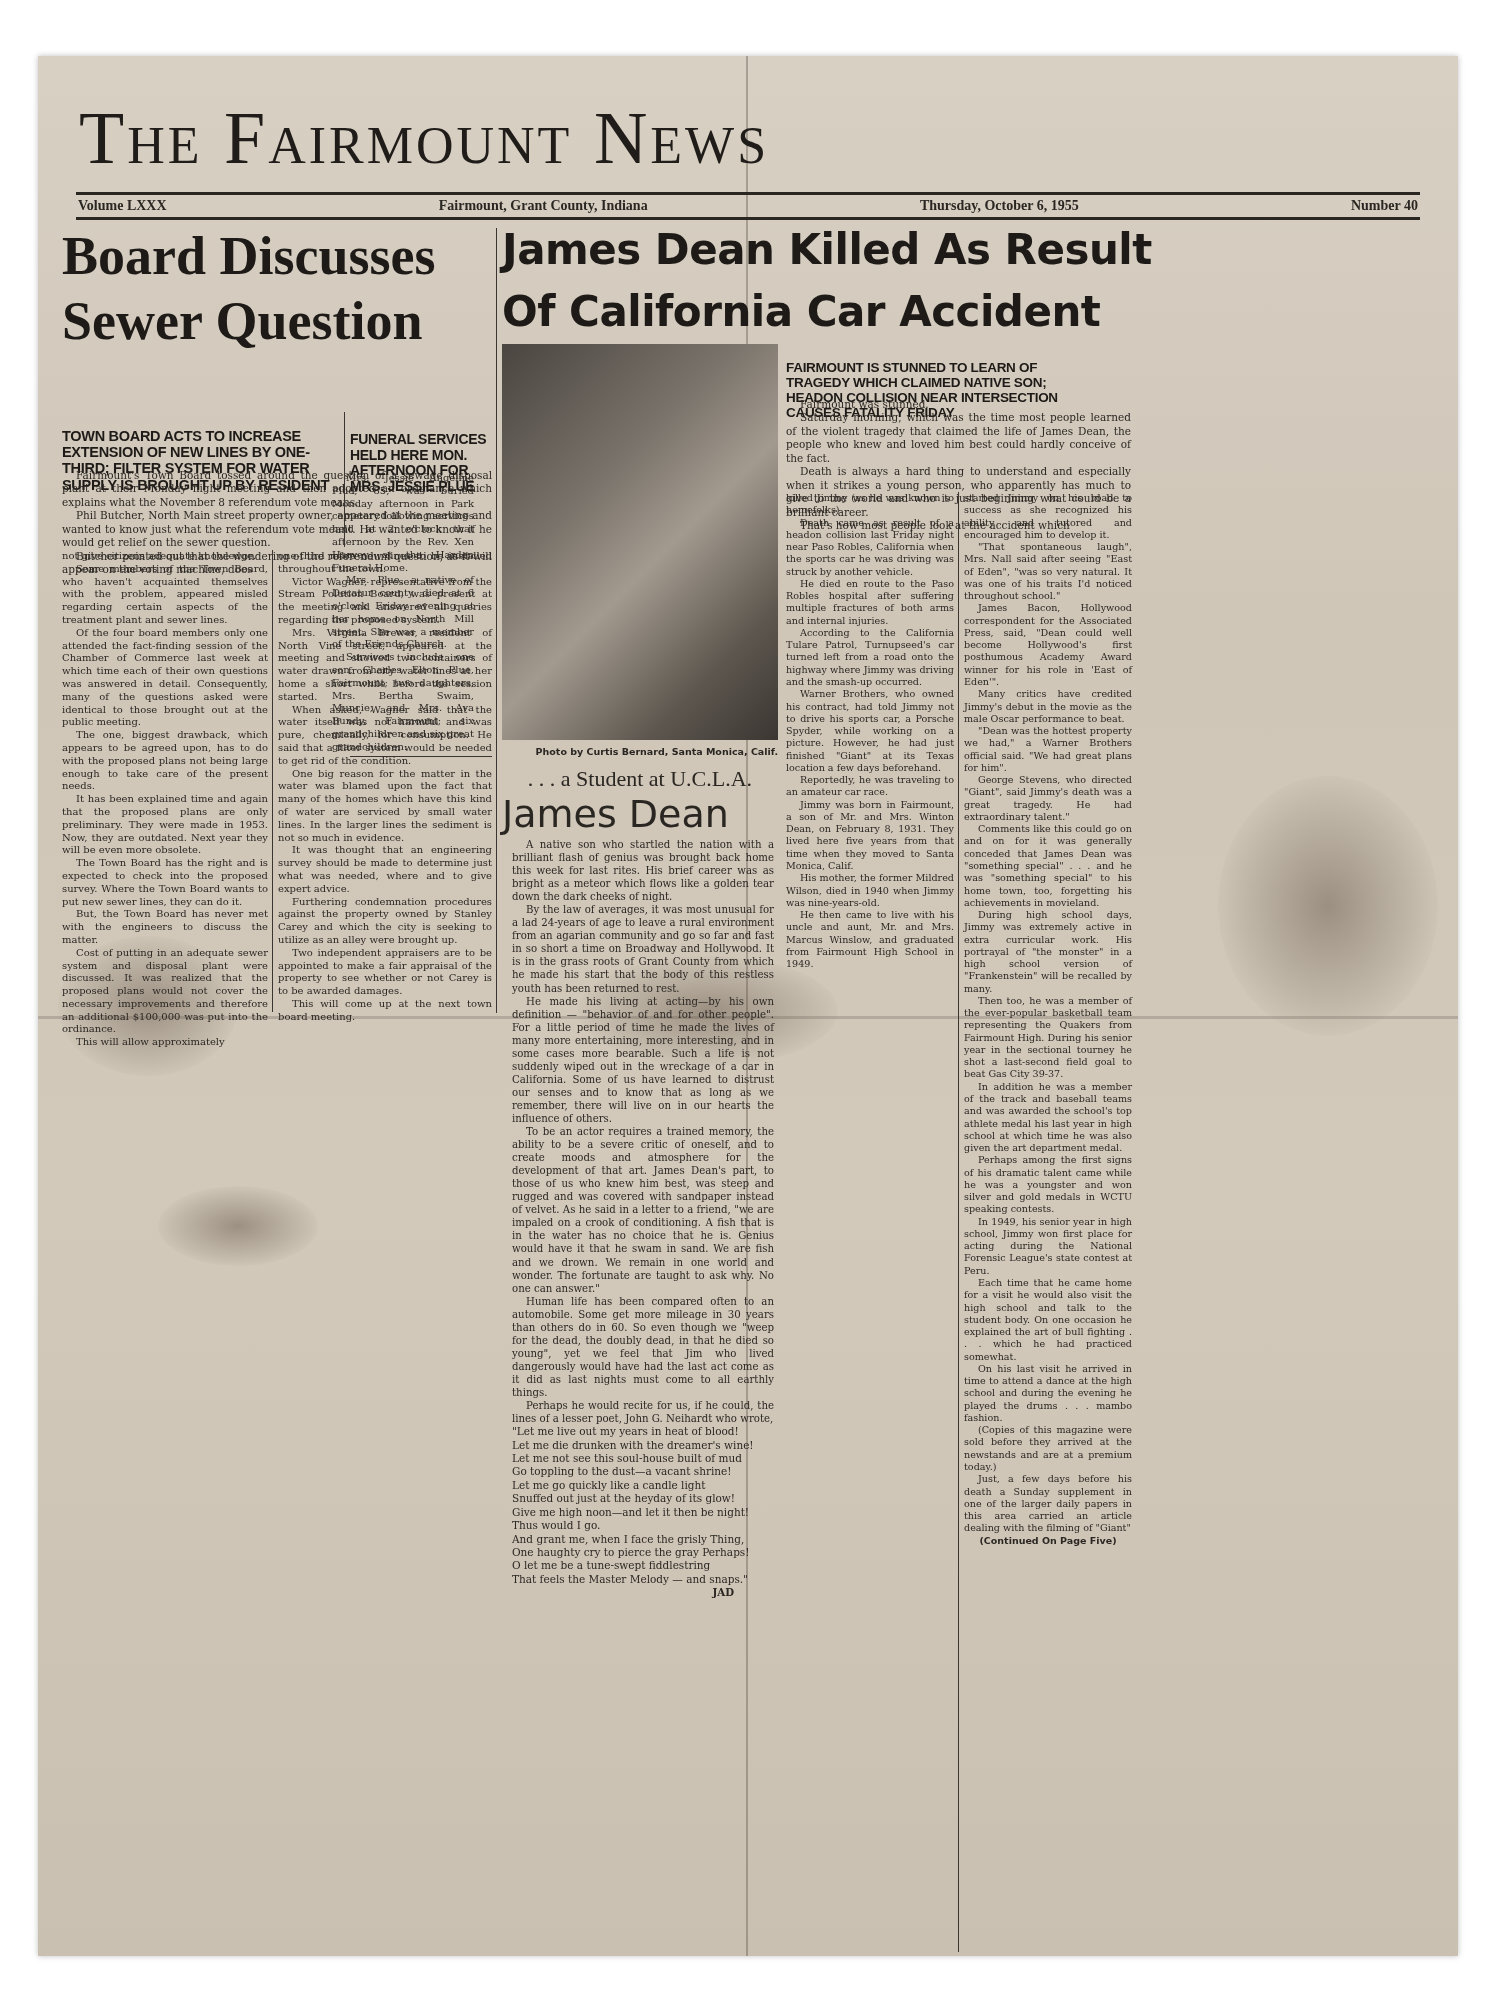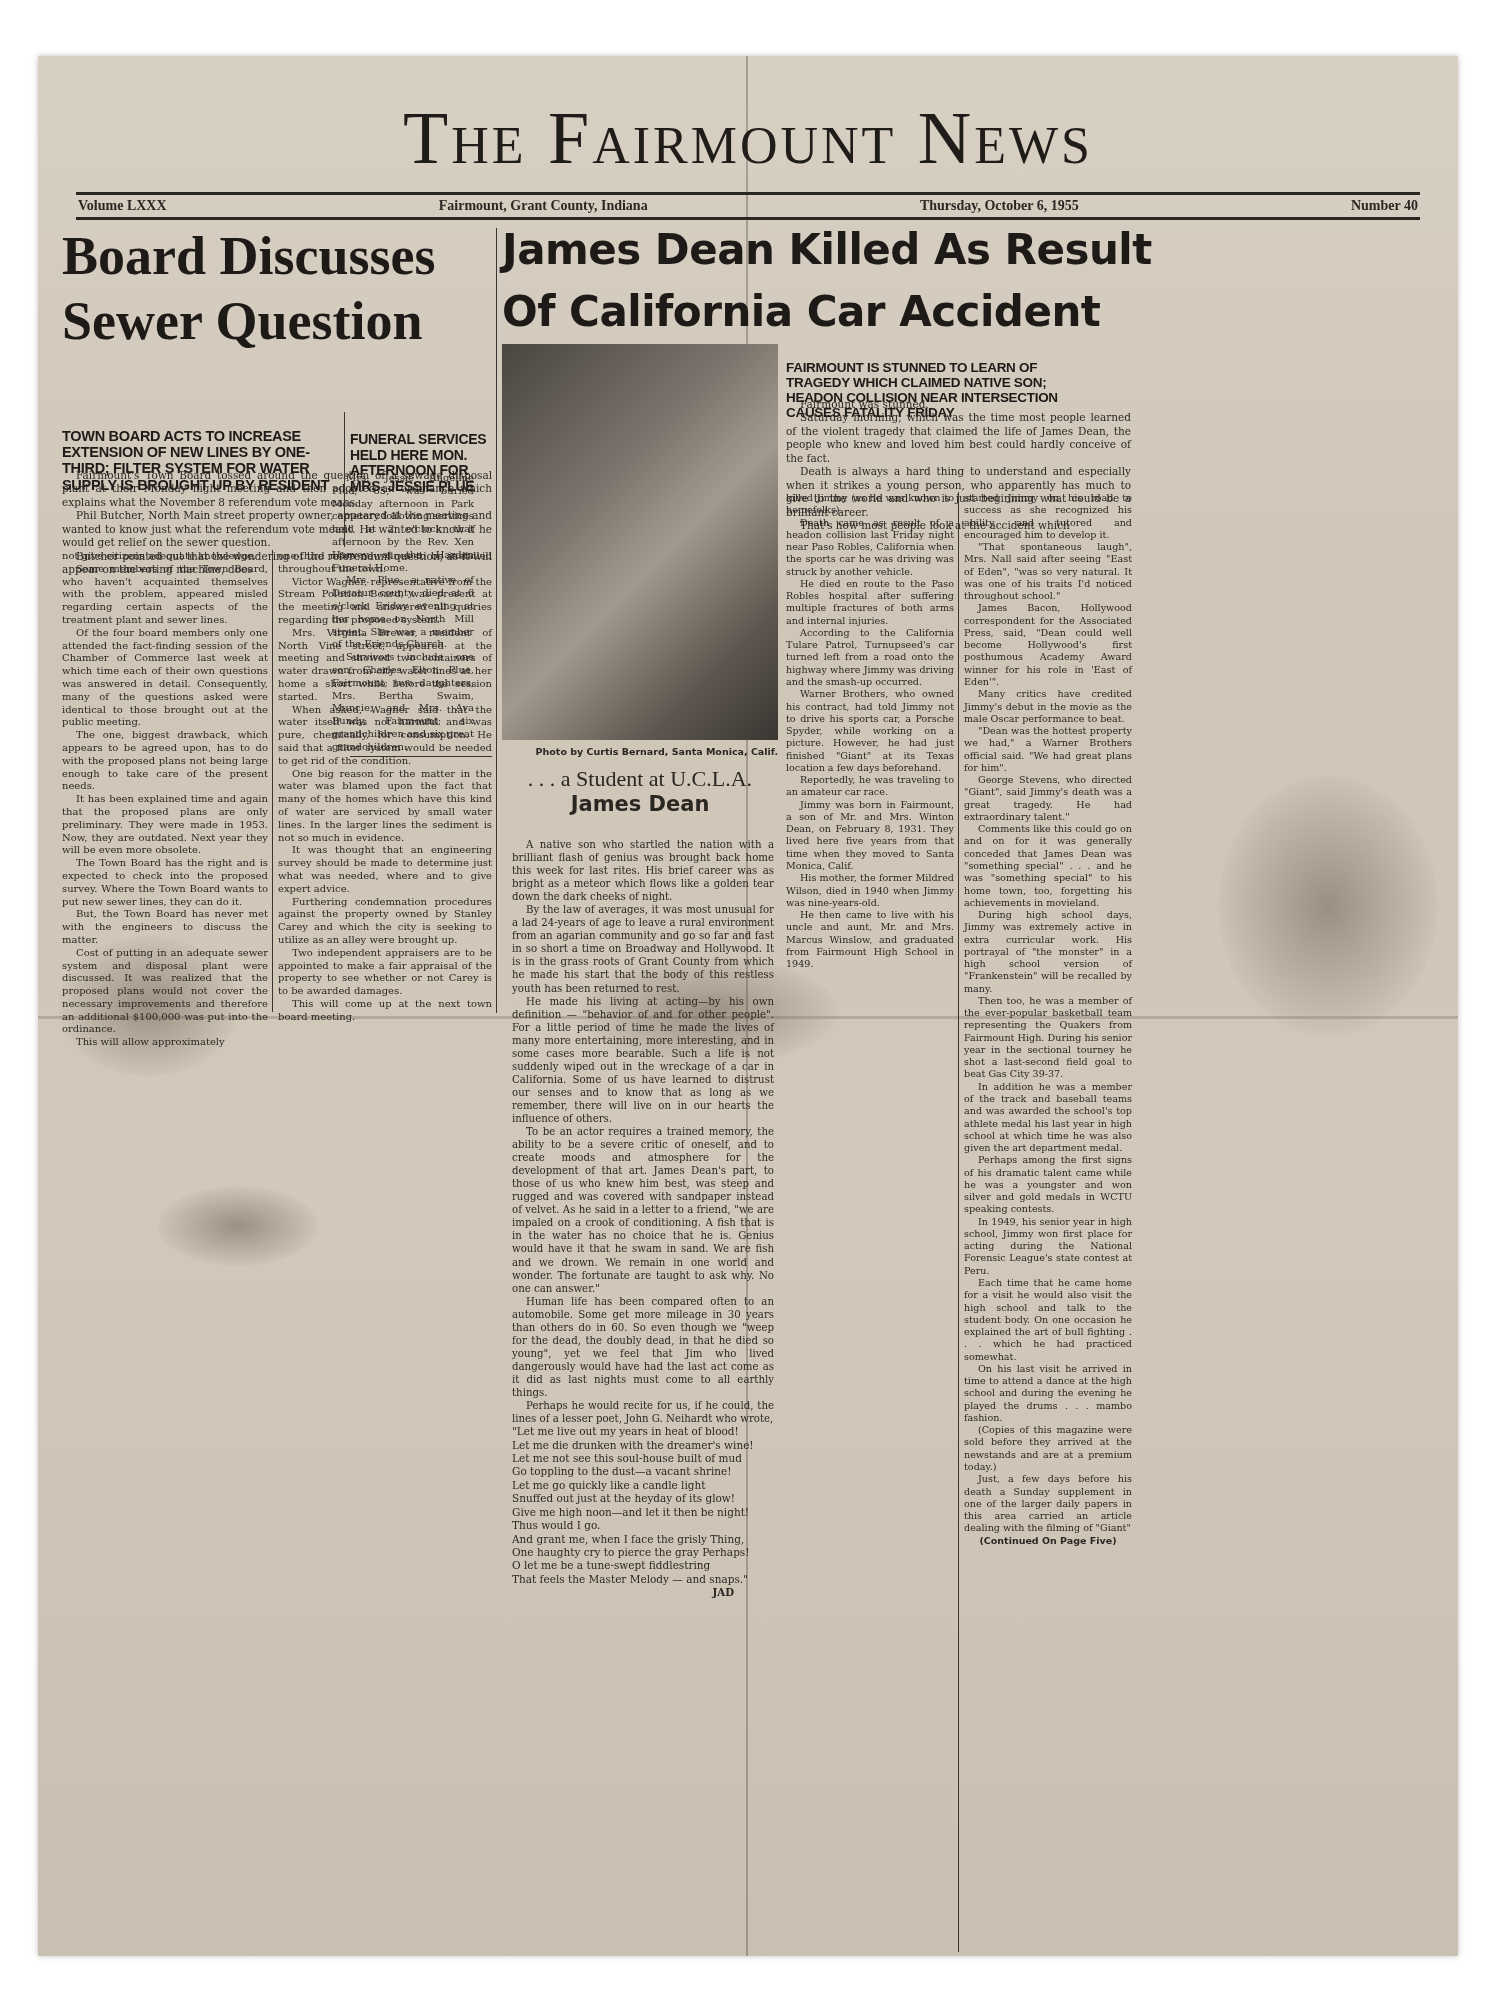--- a/index.html
+++ b/index.html
@@ -8,32 +8,32 @@
   .page {
     position: absolute; left: 38px; top: 56px; width: 1420px; height: 1900px;
     background: linear-gradient(180deg, #d8d0c3 0%, #cfc6b8 30%, #d2c9bb 60%, #cac0b1 100%);
     box-shadow: 0 0 6px rgba(0,0,0,0.25);
     overflow: hidden;
   }
   .fold-v { position: absolute; left: 708px; top: 0; width: 2px; height: 100%; background: rgba(80,70,60,0.35); }
   .fold-h { position: absolute; left: 0; top: 960px; width: 100%; height: 3px; background: rgba(90,80,70,0.25); }
   .stain { position: absolute; border-radius: 50%; background: radial-gradient(ellipse, rgba(90,75,60,0.45) 0%, rgba(110,95,80,0.15) 55%, rgba(0,0,0,0) 75%); }
   .abs { position: absolute; }
-  .masthead { left: 0; width: 100%; top: 40px; text-align: center; font-family: "Liberation Serif", serif; font-size: 74px; letter-spacing: 3px; color: #1f1c19; font-variant: small-caps; }
+  .masthead { left: 0; width: 100%; top: 40px; font-family: "Liberation Serif", serif; font-size: 74px; letter-spacing: 3px; color: #1f1c19; font-variant: small-caps; padding-left: 41px; }
   .dateline { left: 38px; right: 38px; top: 136px; height: 28px; border-top: 3px solid #2a2622; border-bottom: 3px solid #2a2622; display: flex; justify-content: space-between; align-items: center; font-family: "Liberation Serif", serif; font-size: 14px; font-weight: bold; padding: 0 2px; }
   .hed-big { font-family: "Liberation Serif", serif; font-weight: bold; color: #1d1a17; line-height: 1.05; }
   .kicker { font-family: "Liberation Sans", sans-serif; font-weight: bold; text-transform: uppercase; line-height: 1.12; color: #1d1a17; letter-spacing: -0.3px; margin-top: 16px; }
   .body { font-family: "DejaVu Serif", serif; font-size: 10.5px; line-height: 1.28; text-align: justify; color: #2b2723; }
   .body p { text-indent: 14px; }
   .rule-v { position: absolute; width: 1px; background: #3a3530; }
   .rule-h { position: absolute; height: 2px; background: #3a3530; }
   .photo { position: absolute; background: linear-gradient(135deg, #4a4540 0%, #7a736b 35%, #a39a8f 55%, #5d574f 80%, #3b3632 100%); }
   .credit { font-family: "DejaVu Sans", sans-serif; font-size: 9.5px; font-weight: bold; text-align: right; }
   .caption { font-family: "Liberation Serif", serif; font-size: 22px; text-align: center; }
-  .deanname { font-family: "DejaVu Sans", sans-serif; font-weight: bold; font-size: 21px; text-align: center; }
+  .deanname { font-family: "DejaVu Sans", sans-serif; font-weight: normal; font-size: 38px; text-align: left; }
   .poem { font-family: "DejaVu Serif", serif; font-size: 10.5px; line-height: 1.28; white-space: pre-line; }
 </style>
 </head>
 <body>
 
 <div class="page">
   <div class="fold-v"></div>
   <div class="fold-h"></div>
   <div class="stain" style="left:20px; top:880px; width:180px; height:140px;"></div>
   <div class="stain" style="left:540px; top:900px; width:260px; height:110px;"></div>

